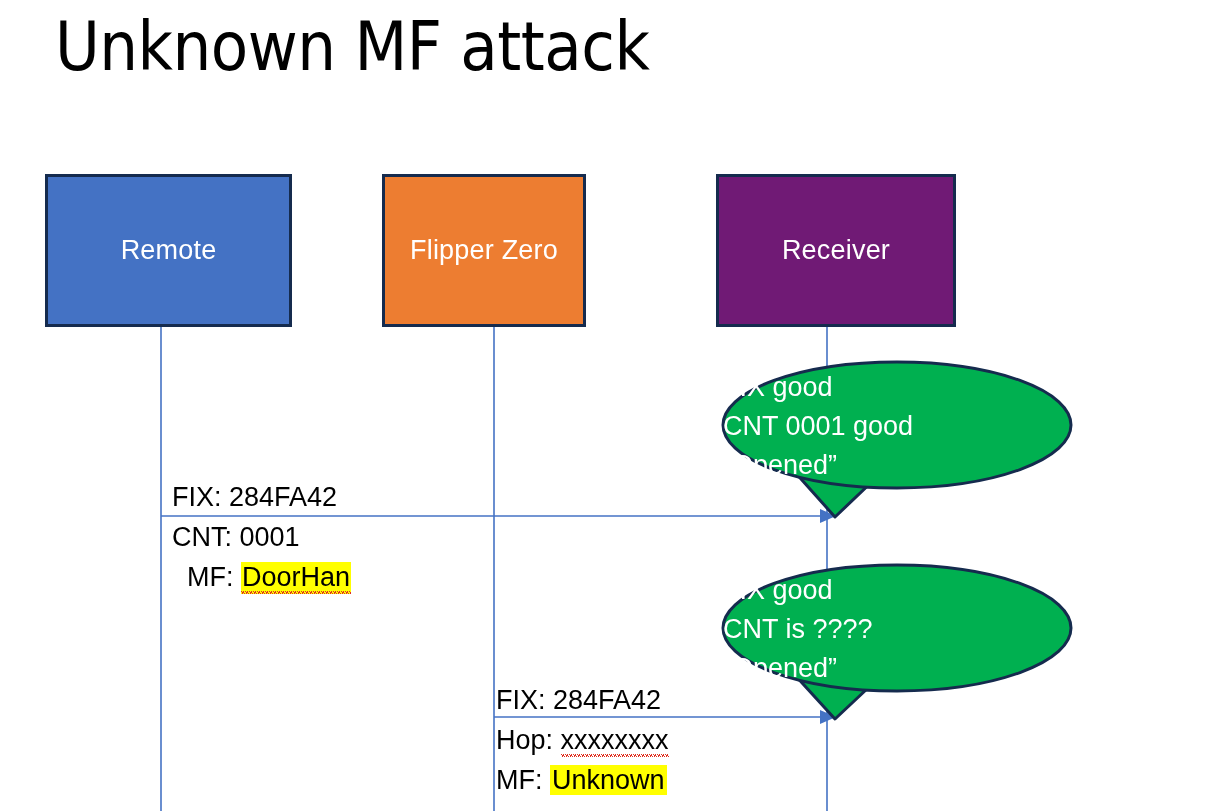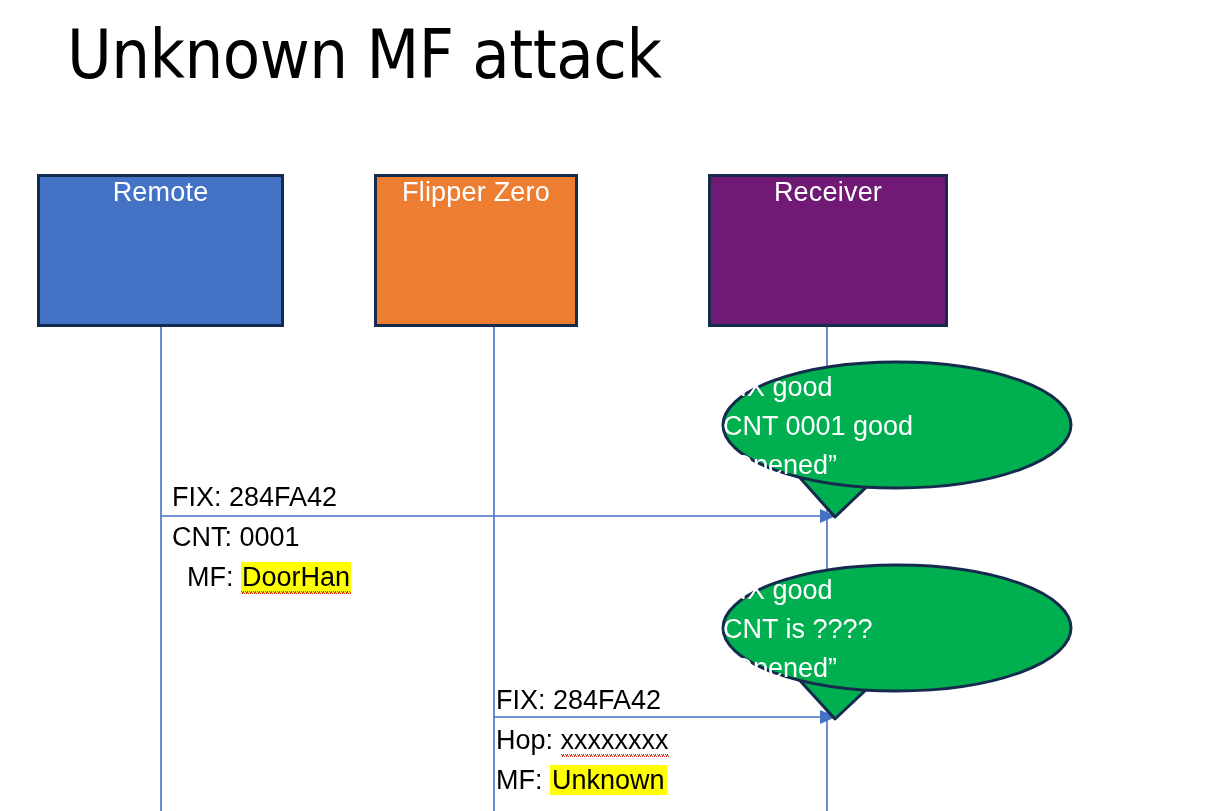--- a/index.html
+++ b/index.html
@@ -16,50 +16,50 @@
   #slide {
     position: relative;
     width: 1216px;
     height: 811px;
     background: #ffffff;
   }
 
   
   #slide-title {
     position: absolute;
-    left: 67px;
+    left: 55px;
     top: 8px;
     font-size: 68px;
     line-height: 1.15;
     font-weight: 400;
     color: #000000;
     font-family: "DejaVu Sans Condensed", "Liberation Sans", sans-serif;
     font-stretch: condensed;
     letter-spacing: -0.5px;
     white-space: nowrap;
-    margin-top: 8px;
   }
 
   
   #canvas {
     position: absolute;
     left: 0;
     top: 0;
     width: 1216px;
     height: 811px;
   }
 
   
   .actor-box {
     position: absolute;
     box-sizing: border-box;
     border: 3px solid #152B4E;
     display: flex;
-    align-items: flex-start;
+    align-items: center;
     justify-content: center;
+    margin-left: 8px;
   }
   .actor-label {
     color: #ffffff;
     font-size: 27px;
     font-weight: 400;
     font-family: "Liberation Sans", sans-serif;
     letter-spacing: 0.2px;
   }
 
   #actor-remote   { left: 37px;  top: 174px; width: 247px; height: 153px; background: #4472C4; }

